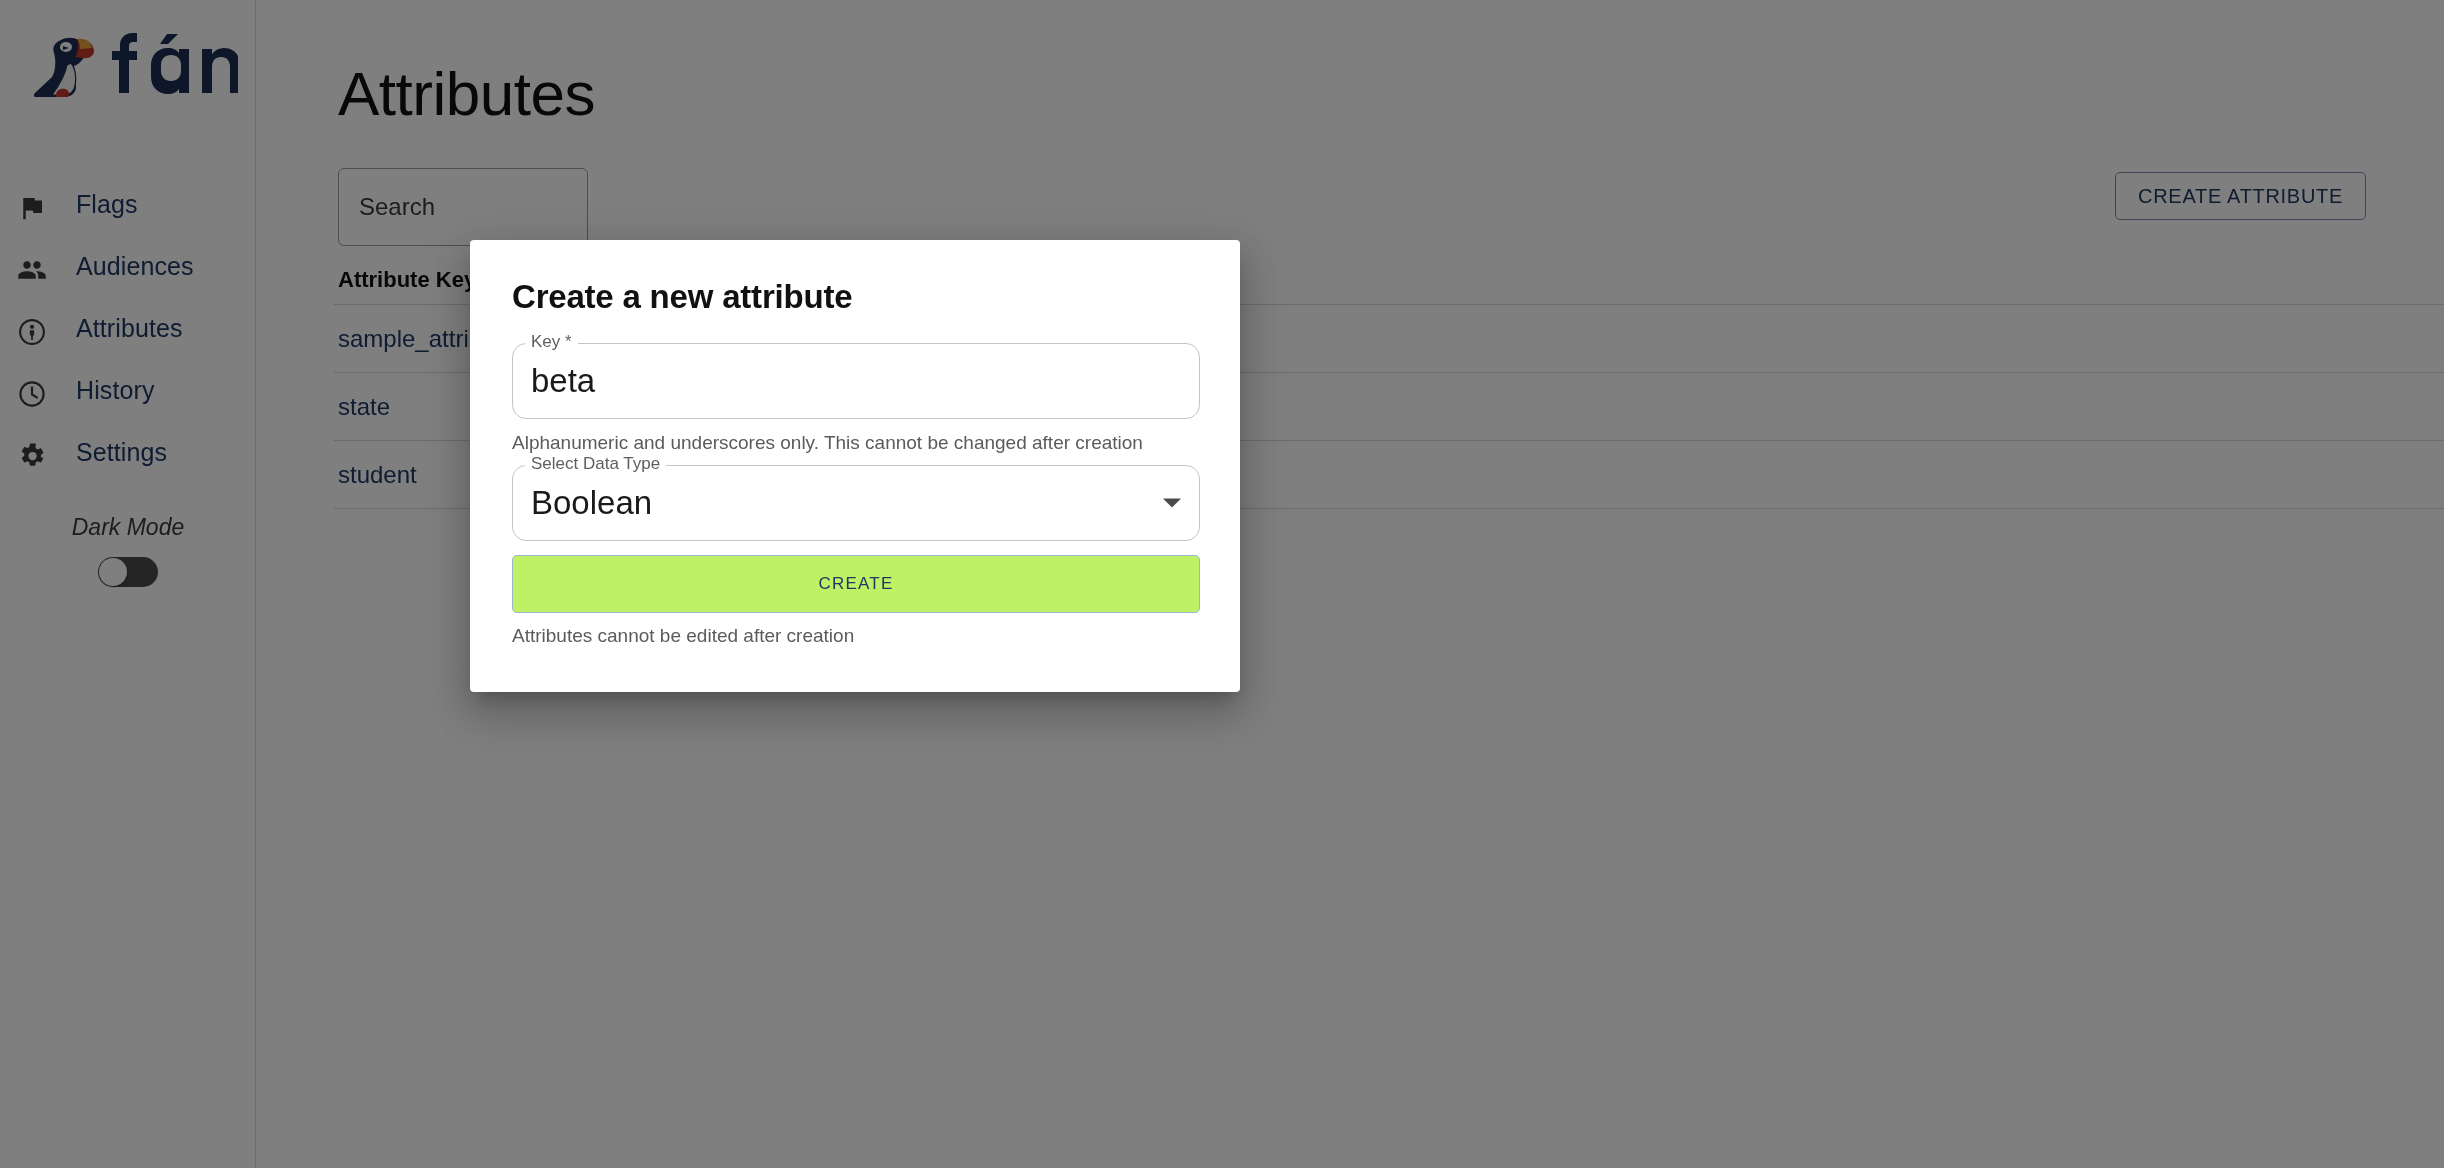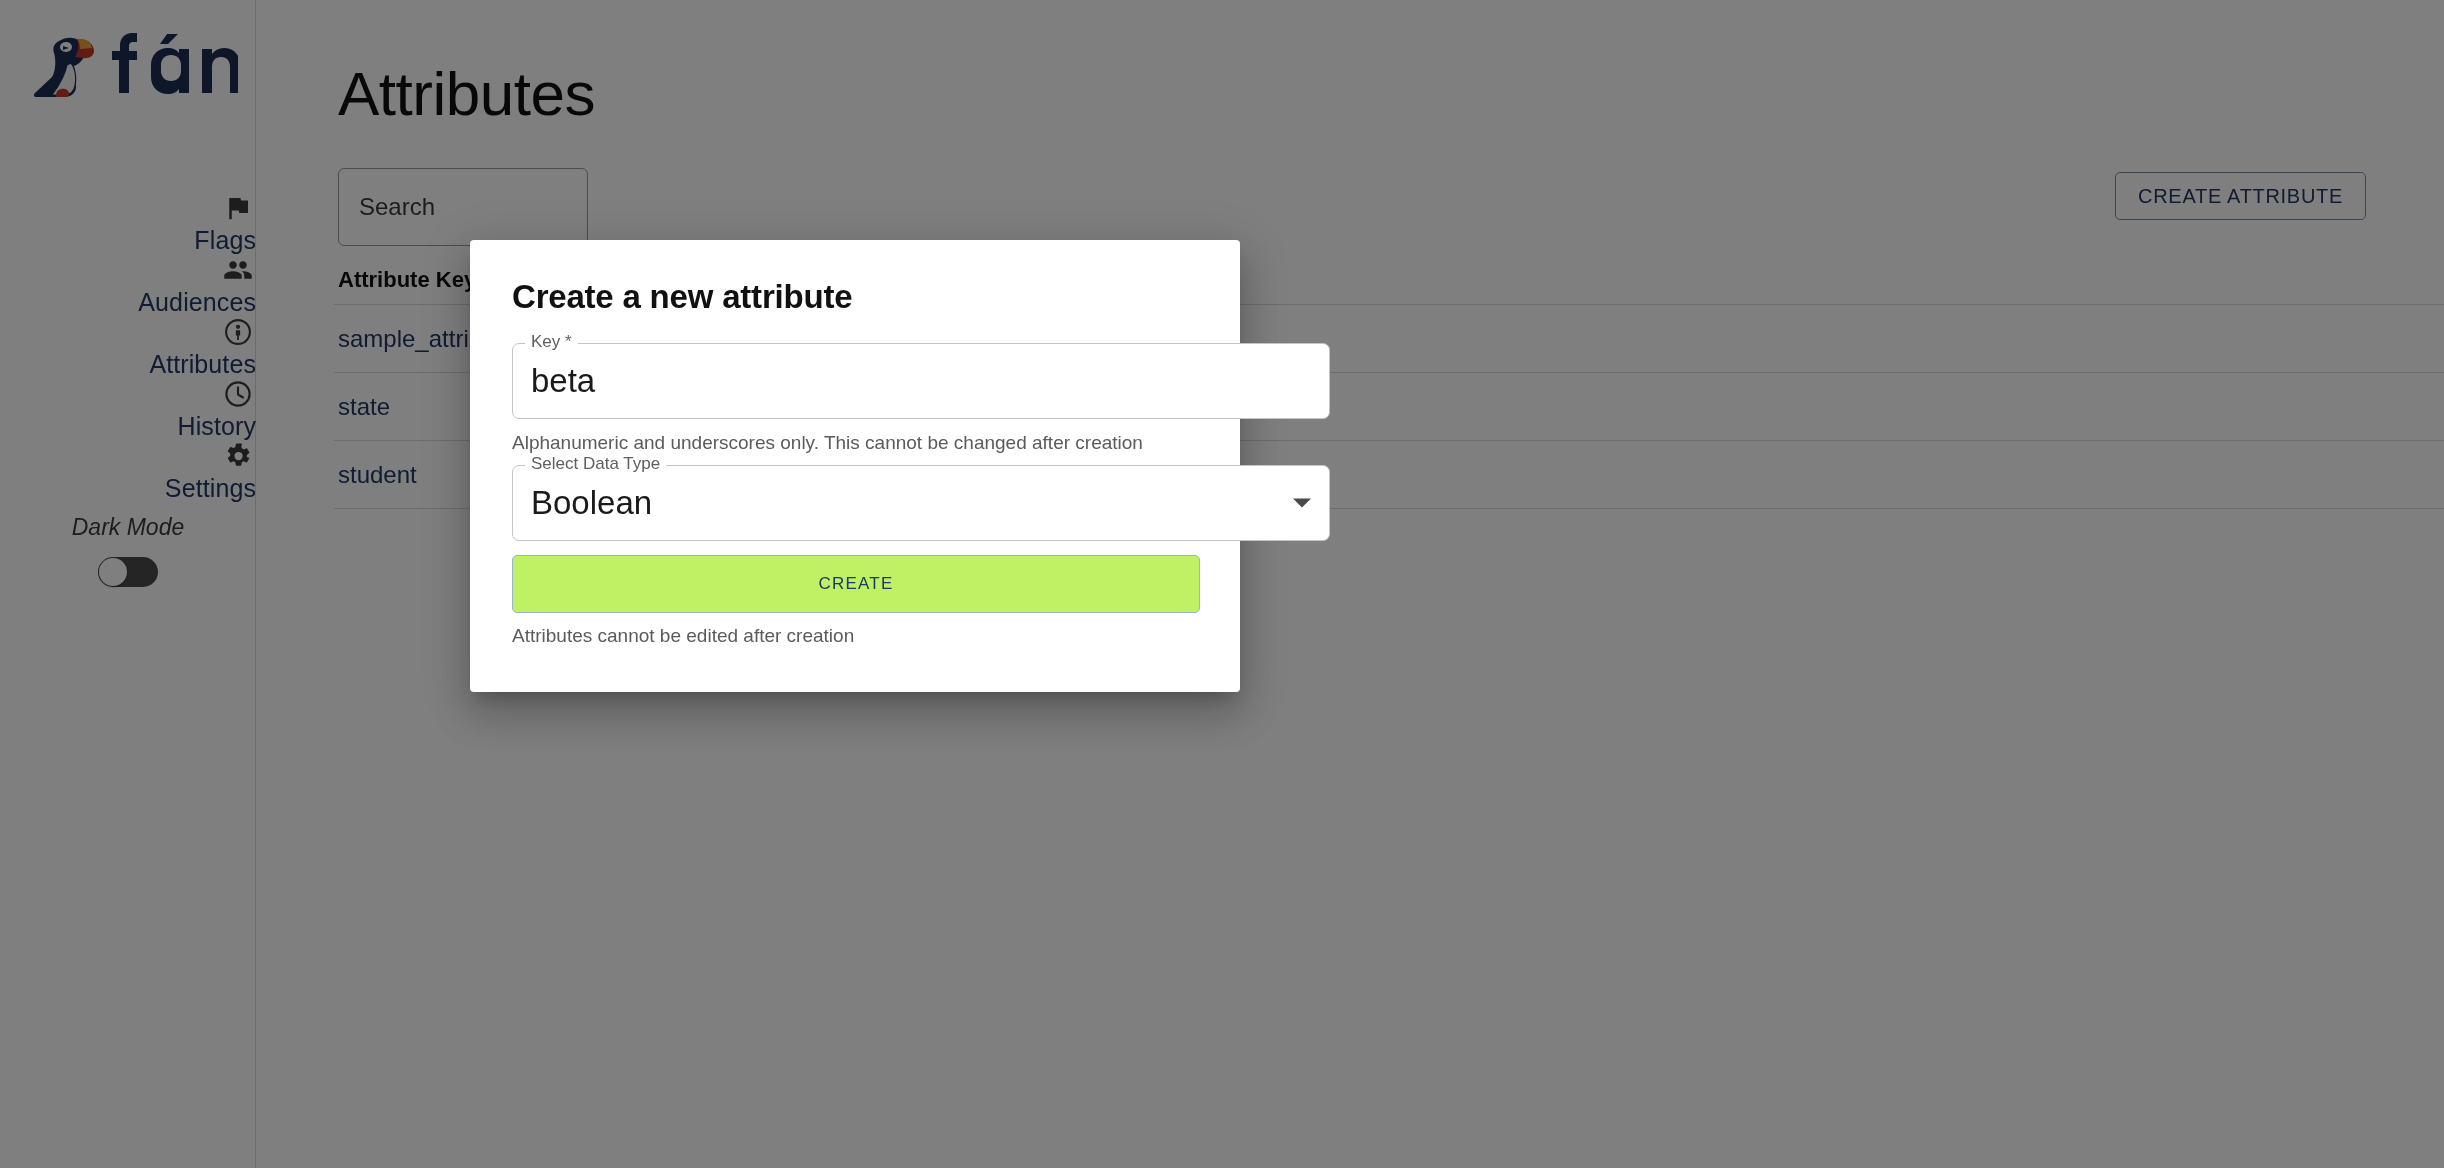--- a/index.html
+++ b/index.html
@@ -28,24 +28,23 @@
   .logo-wrap {
     position: absolute; left: 22px; top: 22px;
     width: 216px; height: 80px;
     display: flex; align-items: center;
   }
   .logo-svg { display:block; }
 
   .nav { position: absolute; top: 190px; left: 0; width: 256px; }
   .nav-item {
     height: 62px;
-    display: flex; align-items: flex-end;
-    padding-left: 22px;
-    cursor: pointer;
-    flex-direction: column;
+    display: flex; align-items: flex-start;
+    padding-left: 14px;
+    cursor: pointer;
   }
   .nav-icon {
     width: 36px; height: 36px;
     display:flex; align-items:center; justify-content:center;
     color: #3b3b3b;
     flex: 0 0 36px;
   }
   .nav-icon svg { display:block; }
   .nav-label {
     margin-left: 26px;
@@ -151,23 +150,23 @@
     padding: 0;
   }
   .dialog-title {
     position: absolute; left: 42px; top: 38px;
     font-size: 33px; color: #111; font-weight: 700;
     letter-spacing: -.2px;
   }
 
   .field {
     position: absolute;
-    left: 42px; width: 818px;
+    left: 42px; width: 688px;
     border: 1px solid #c4c4c4;
-    border-radius: 7px;
+    border-radius: 14px;
     background: #fff;
   }
   .field.key { top: 103px; height: 76px; }
   .field.type { top: 225px; height: 76px; padding-left: 21px; }
 
   .field legend,
   .field-legend {
     position: absolute;
     top: -11px; left: 12px;
     background: #ffffff;

